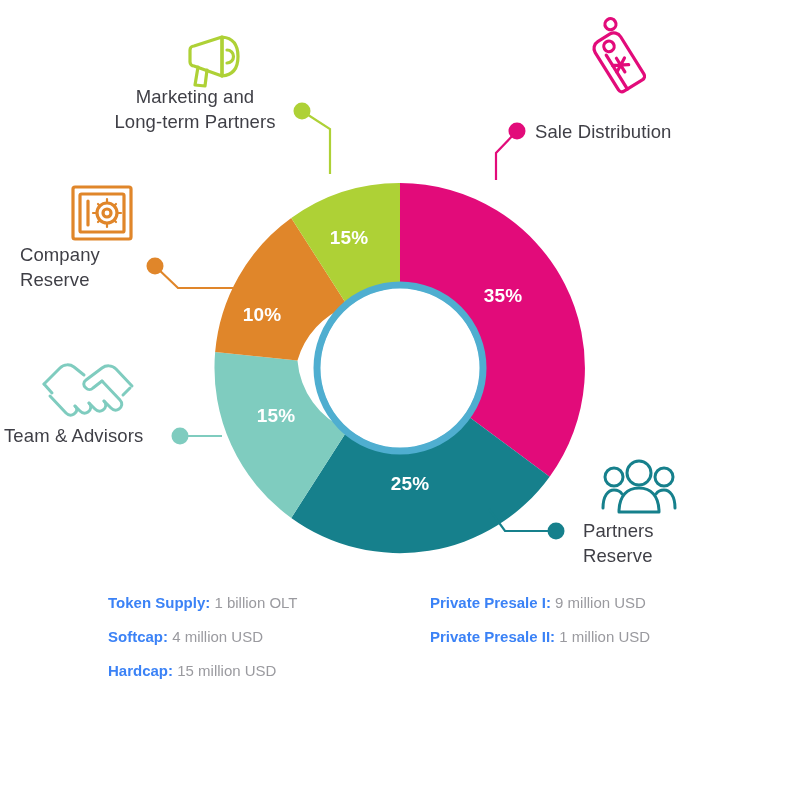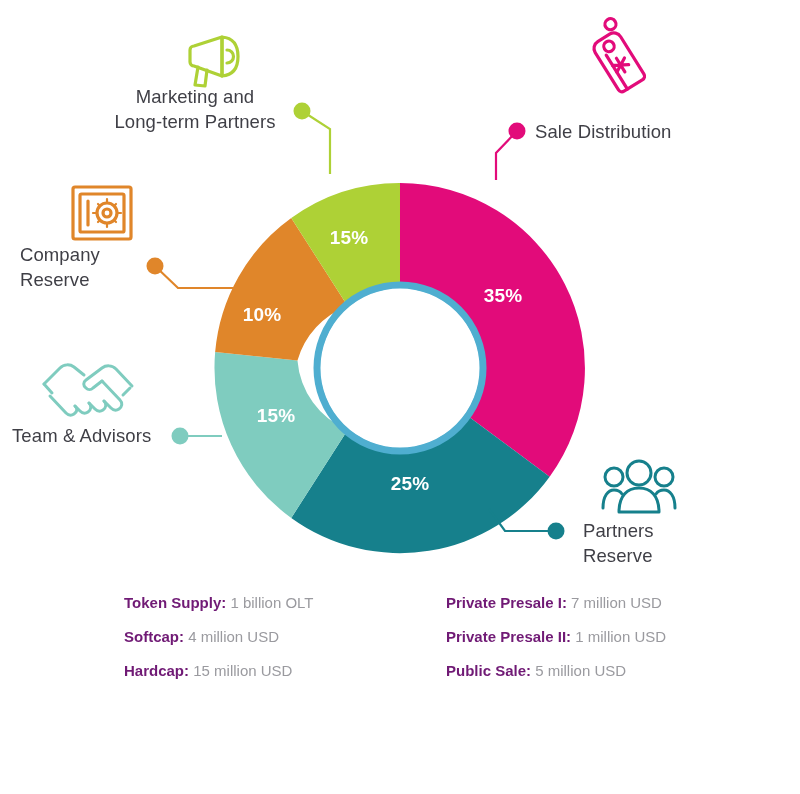--- a/index.html
+++ b/index.html
@@ -48,23 +48,22 @@
   }
   
   .facts {
     position: absolute;
     font-size: 15px;
     color: #9a9a9f;
     line-height: 2.25;
   }
   .facts .row { white-space: nowrap; }
   .facts b {
-    color: #701a75;
+    color: #3b82f6;
     font-weight: bold;
-    margin-left: 16px;
   }
   #facts-left  { left: 108px; top: 586px; }
   #facts-right { left: 430px; top: 586px; }
   #facts-right .row { white-space: normal; max-width: 350px; }
 </style>
 </head>
 <body>
 
 <div class="stage">
 
@@ -183,42 +182,39 @@
   </svg>
 
   <div class="callout" style="left:535px; top:120px;">Sale Distribution</div>
 
   <div class="callout" style="left:95px; top:85px; width:200px; text-align:center;">Marketing and
 Long-term Partners</div>
 
   <div class="callout" style="left:20px; top:243px; width:120px; text-align:left;">Company
 Reserve</div>
 
-  <div class="callout" style="left:12px; top:424px;">Team &amp; Advisors</div>
+  <div class="callout" style="left:4px; top:424px;">Team &amp; Advisors</div>
 
   <div class="callout" style="left:583px; top:519px;">Partners
 Reserve</div>
 
   <div class="facts" id="facts-left">
     <div class="row">
       <b>Token Supply:</b><span> 1 billion OLT</span>
     </div>
     <div class="row">
       <b>Softcap:</b><span> 4 million USD</span>
     </div>
     <div class="row">
       <b>Hardcap:</b><span> 15 million USD</span>
     </div>
   </div>
 
   <div class="facts" id="facts-right">
     <div class="row">
-      <b>Private Presale I:</b><span> 7 million USD</span>
+      <b>Private Presale I:</b><span> 9 million USD</span>
     </div>
     <div class="row">
       <b>Private Presale II:</b><span> 1 million USD</span>
     </div>
-    <div class="row">
-      <b>Public Sale:</b><span> 5 million USD</span>
-    </div>
   </div>
 
 </div>
 
 </body></html>

